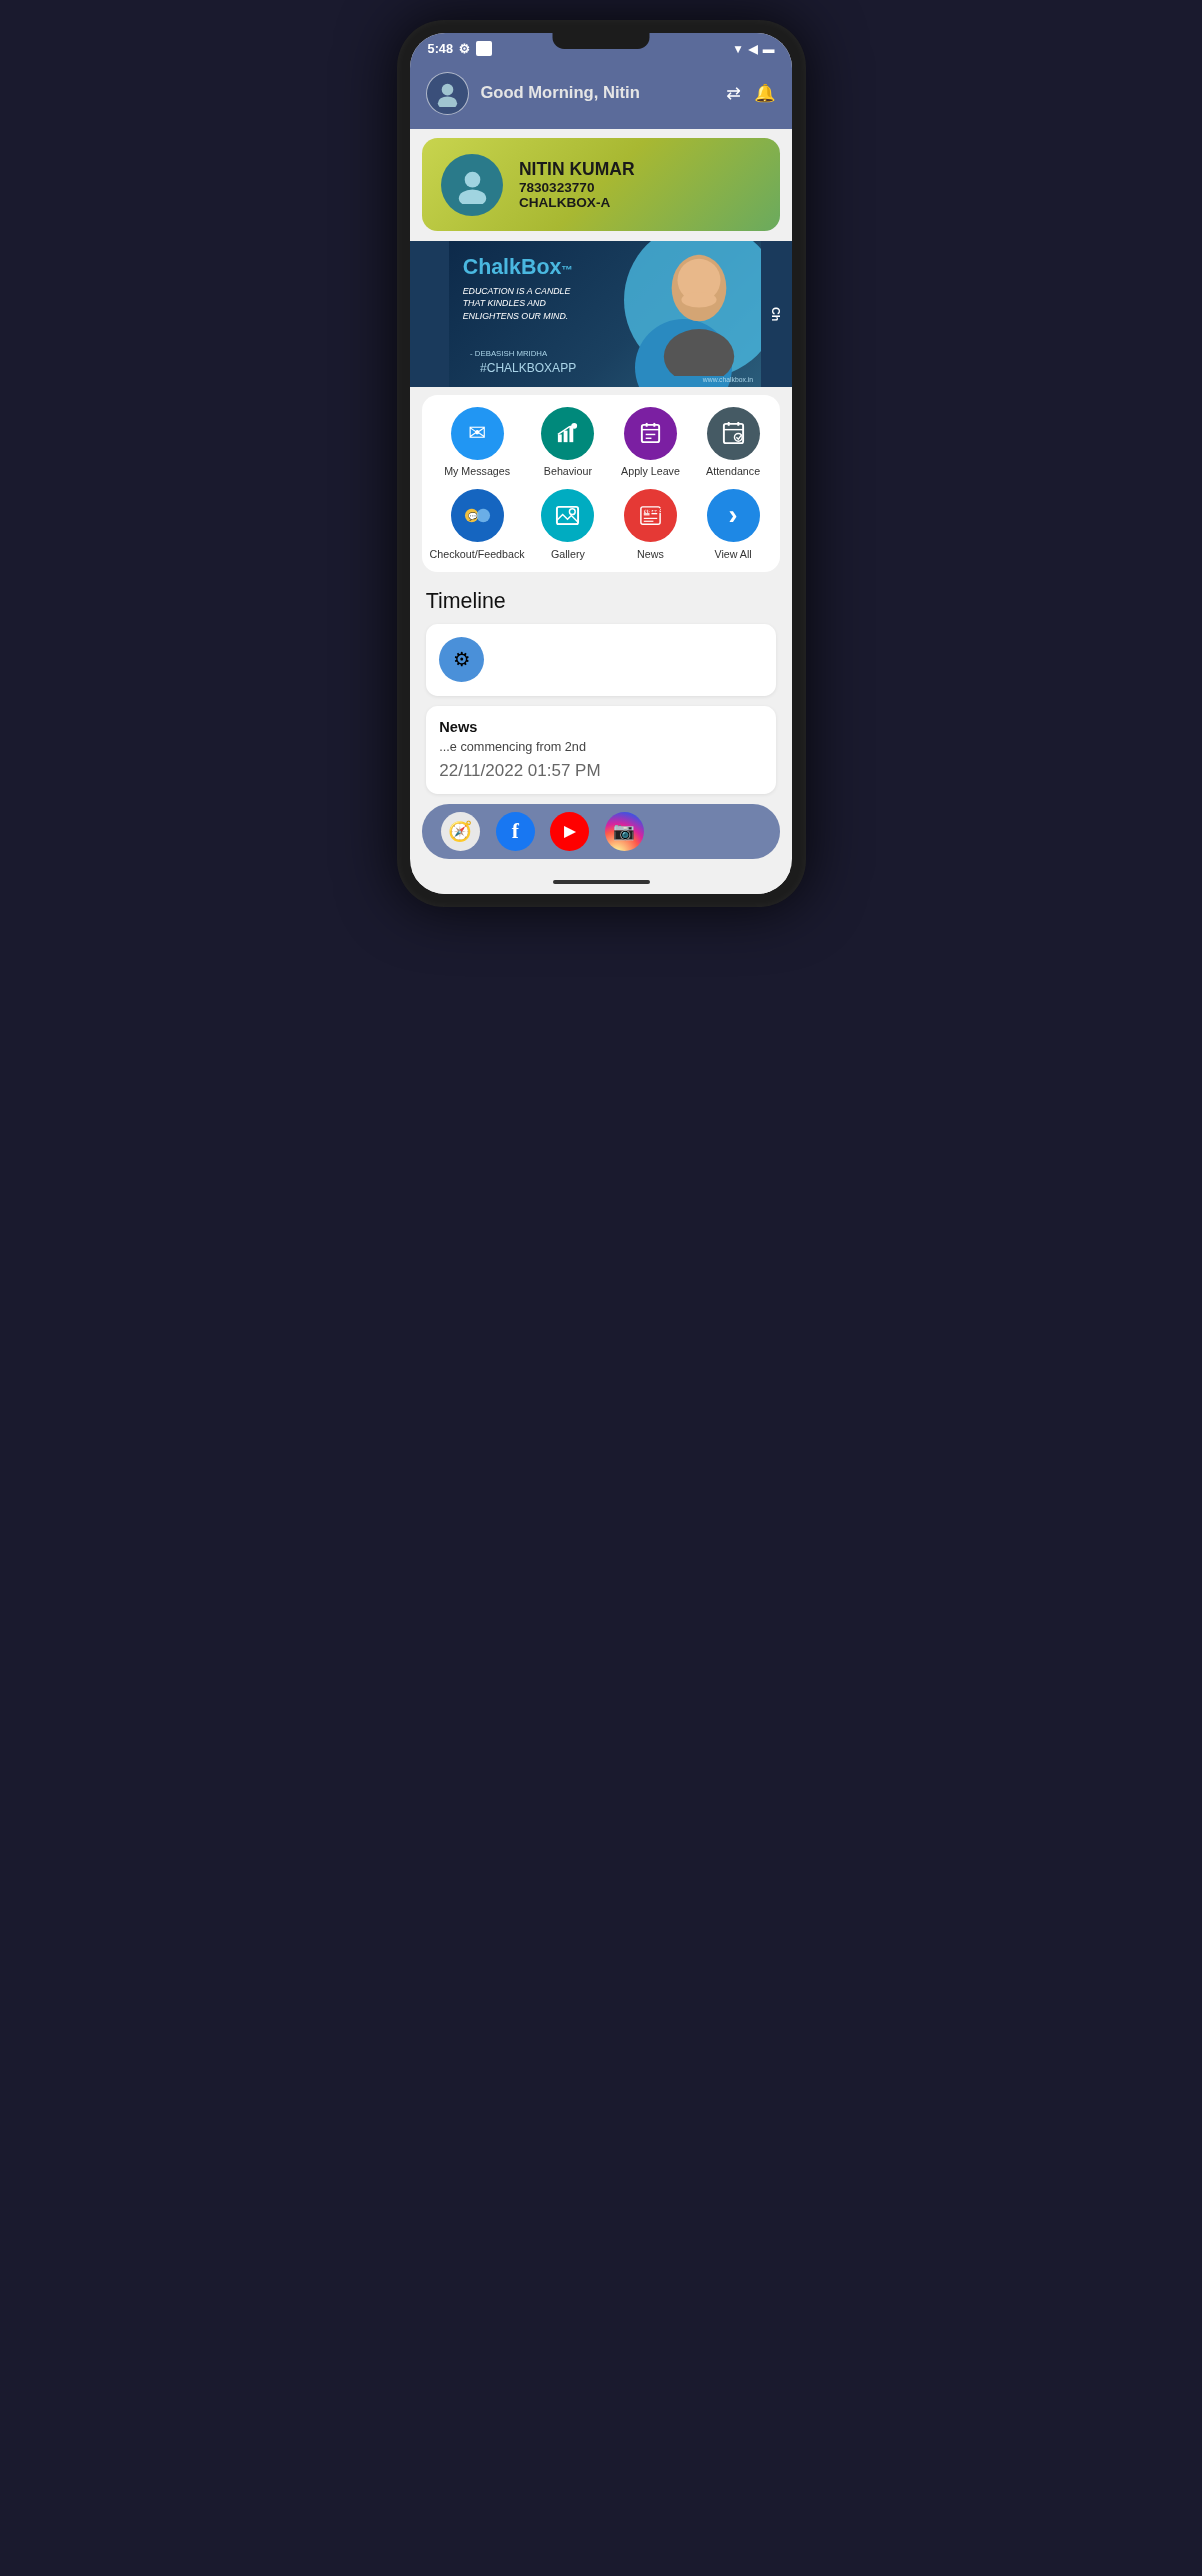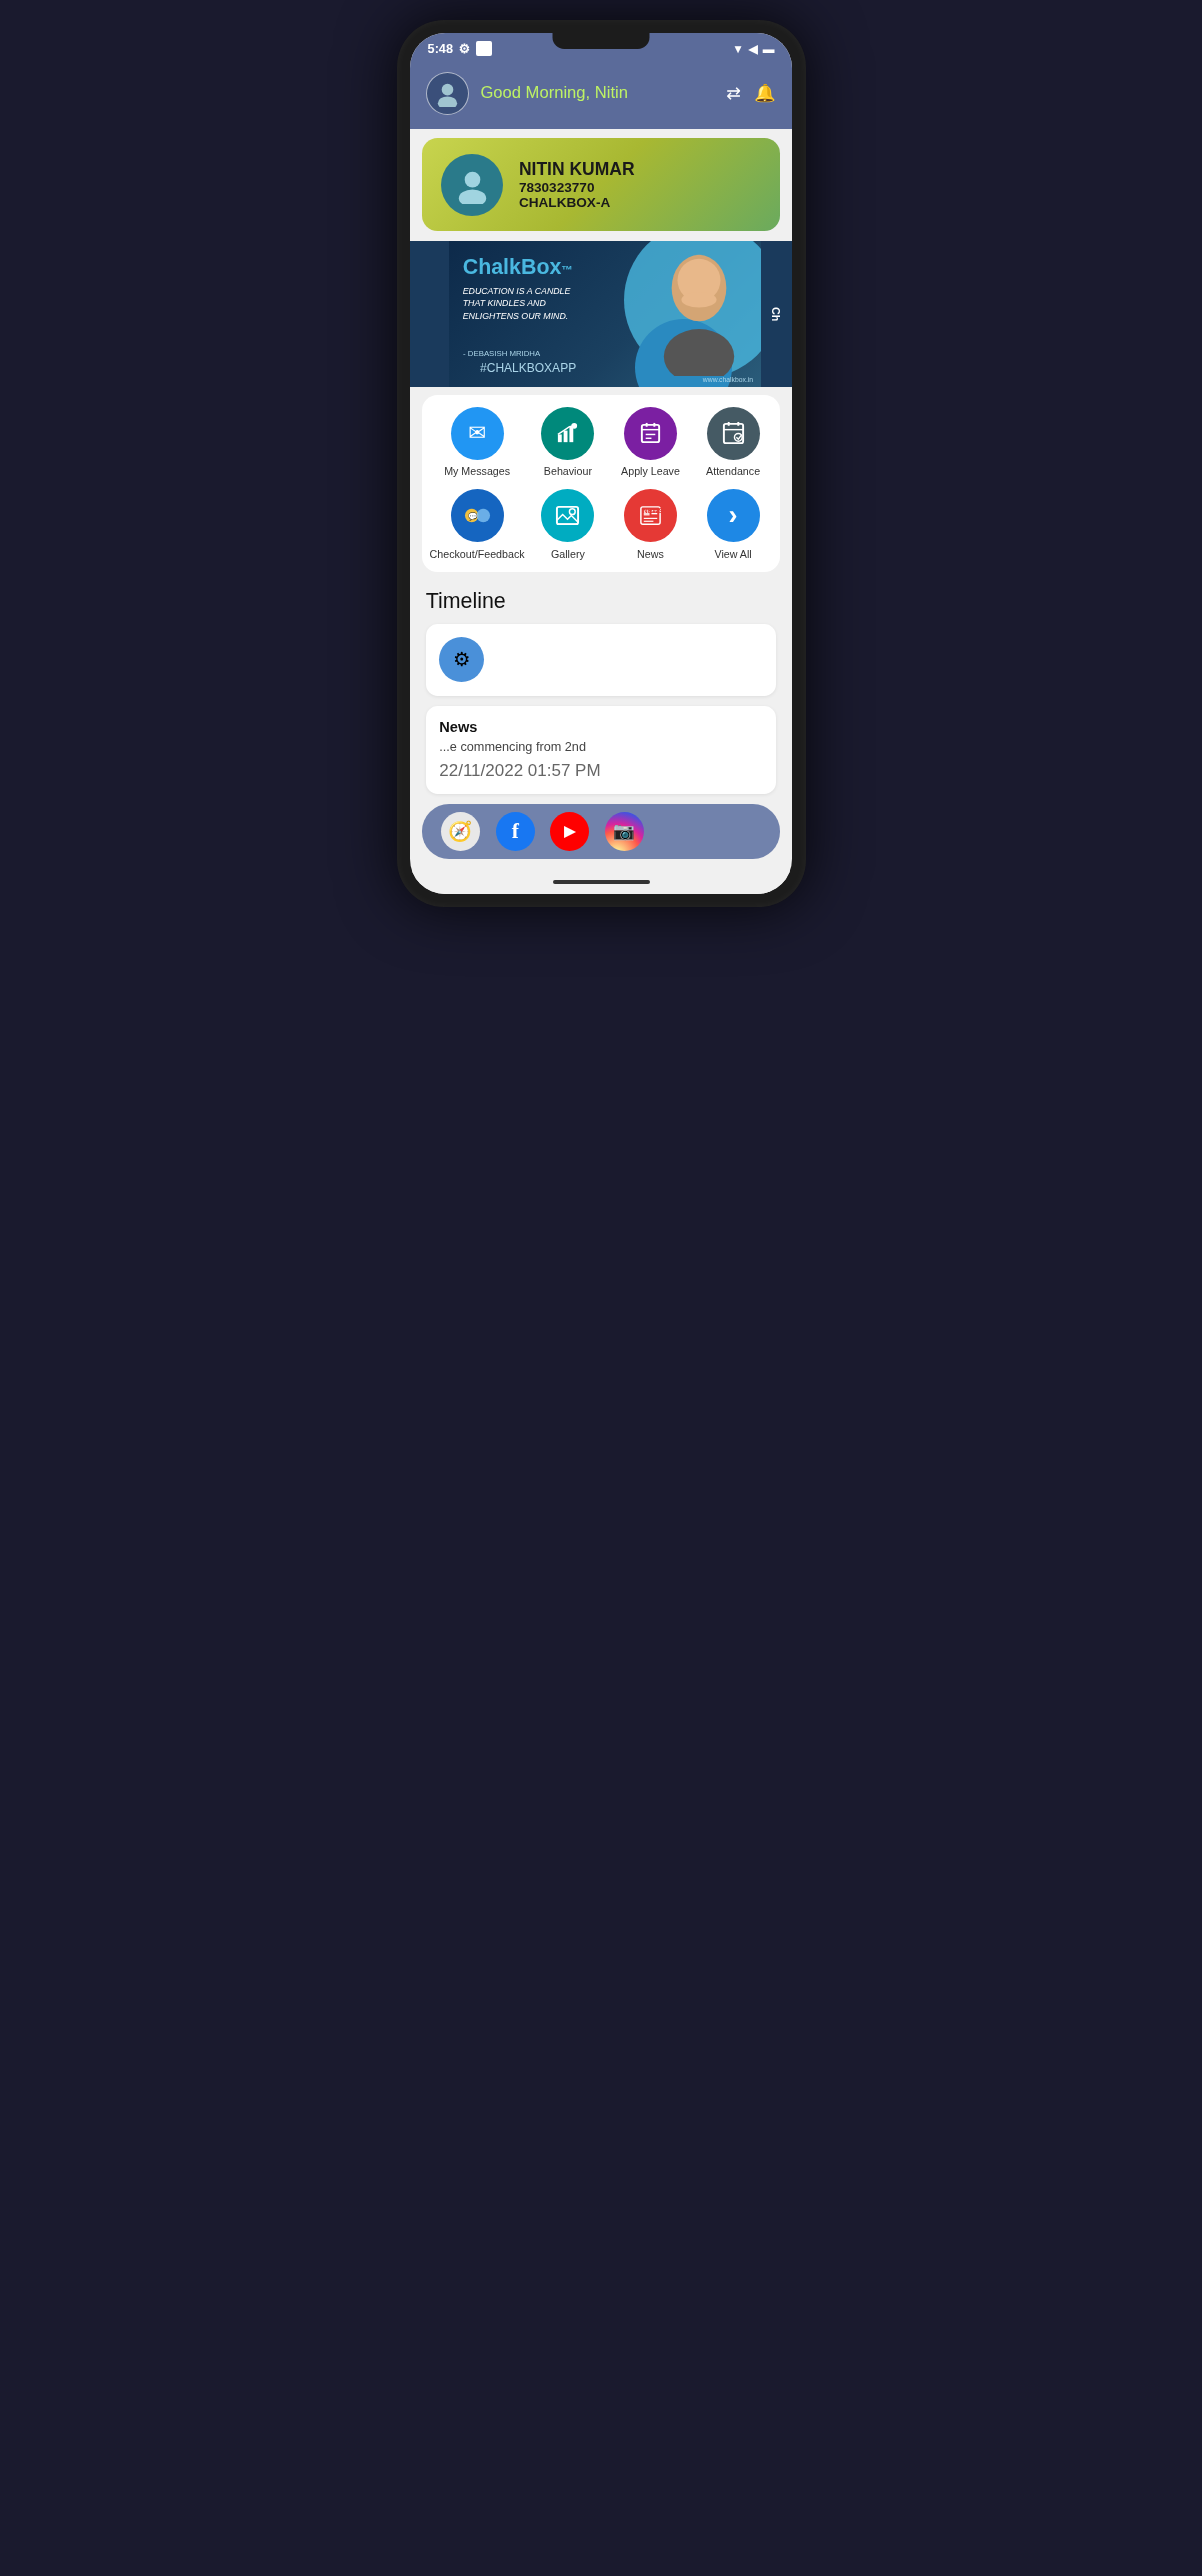--- a/index.html
+++ b/index.html
@@ -74,23 +74,23 @@
       background: #3a4f7a;
       border-radius: 50%;
       border: 1.9px solid rgba(255,255,255,0.6);
       display: flex;
       align-items: center;
       justify-content: center;
       flex-shrink: 0;
     }
     .header-greeting {
       flex: 1;
-      color: #bef264;
+      color: #e5e5e5;
       font-size: 16.6px;
-      font-weight: 400;
+      font-weight: 700;
     }
     .header-icons {
       display: flex;
       gap: 13.6px;
       align-items: center;
     }
     .header-icon {
       color: white;
       font-size: 17.5px;
     }
@@ -166,21 +166,21 @@
       left: 13.6px;
       font-size: 8.8px;
       color: white;
       line-height: 1.4;
       font-style: italic;
       max-width: 127px;
     }
     .banner-quote-author {
       position: absolute;
       bottom: 29px;
-      left: 14px;
+      left: 21px;
       font-size: 7.8px;
       color: #aad4e8;
     }
     .banner-hashtag {
       position: absolute;
       bottom: 11.7px;
       left: 31px;
       font-size: 12px;
       color: #aad4e8;
     }

